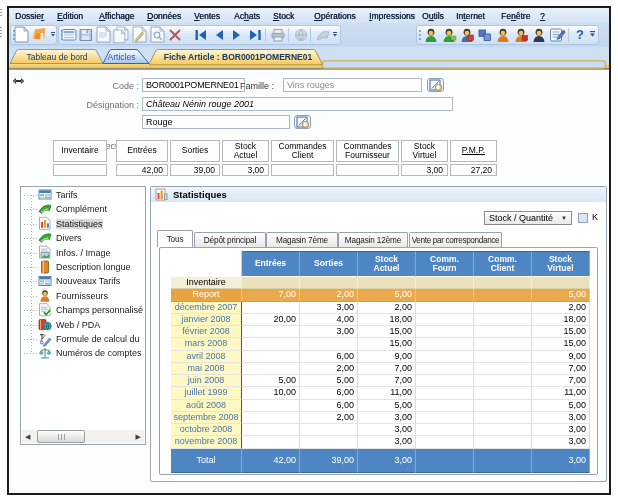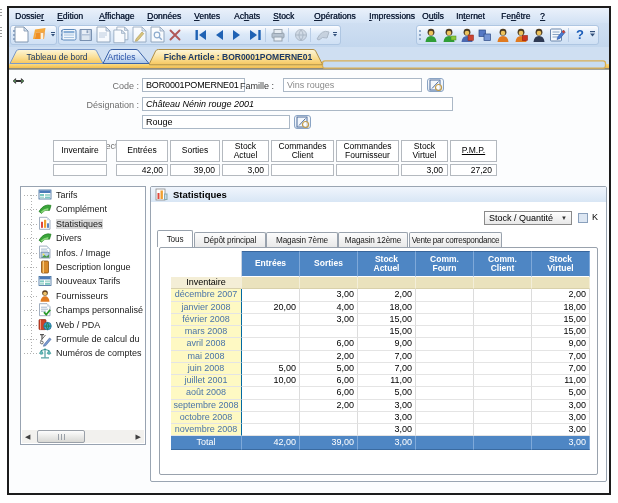--- a/index.html
+++ b/index.html
@@ -76,21 +76,21 @@
 #stable td { overflow:hidden; white-space:nowrap; padding:0 3px 0 0; height:12.25px;
   border-right:1px solid #dcdcdc; border-bottom:1px solid #e4e4e4; text-align:right; color:#000; background:#fff; line-height:11px; }
 #stable td.lab { text-align:center; color:#4a74a8; padding:0; border-right:1px solid #0369a1; background:#fef9c3; }
 #stable tr.hd td { background:#4e86c4; color:#fff; font-weight:bold; text-align:center; font-size:8.5px;
   line-height:9.5px; height:26px; border-right:1px solid #7fa9d9; border-bottom:1px solid #fff; border-top:1px solid #38669c; padding:0; }
 #stable tr.hd td.lab { background:#fff; border-right:1px solid #c9d4e2; border-top:none; }
 #stable tr.inv td { background:#eae2bd; border-right:1px solid #f3eed9; border-bottom:1px solid #d8d0ab; }
 #stable tr.inv td.lab { background:#f4eed6; color:#000; }
 #stable tr.rep td { background:#eaa94c; color:#fff; border-right:1px solid #f2c37e; border-bottom:1px solid #d89b3e; }
 #stable tr.rep td.lab { background:#e7a440; color:#fff; }
-#stable tr.tot td { background:#4e86c4; color:#fff; border-right:1px solid #7fa9d9; border-bottom:1px solid #3a6aa0; height:14px; }
+#stable tr.tot td { background:#4e86c4; color:#fff; border-right:1px solid #7fa9d9; border-bottom:1px solid #3a6aa0; height:24px; }
 #stable tr.tot td.lab { background:#4e86c4; color:#fff; }
 </style></head>
 <body>
 <div id="page">
 
  <div class="abs" style="left:0;top:9px;width:2px;height:9px;background:repeating-linear-gradient(#9a9a9a 0 1px, transparent 1px 3px);"></div>
  <div class="abs" style="left:0;top:27px;width:2px;height:10px;background:repeating-linear-gradient(#9a9a9a 0 1px, transparent 1px 3px);"></div>
 
  <div id="win">
 
@@ -516,20 +516,29 @@
             </tr>
       <tr class="inv">
               <td class="lab">Inventaire</td>
               <td></td>
               <td></td>
               <td></td>
               <td></td>
               <td></td>
               <td></td>
             </tr>
+      <tr class="rep">
+              <td class="lab">Report</td>
+              <td>7,00</td>
+              <td>2,00</td>
+              <td>5,00</td>
+              <td></td>
+              <td></td>
+              <td>5,00</td>
+            </tr>
       <tr>
               <td class="lab">décembre 2007</td>
               <td></td>
               <td>3,00</td>
               <td>2,00</td>
               <td></td>
               <td></td>
               <td>2,00</td>
             </tr>
       <tr>
@@ -580,21 +589,21 @@
       <tr>
               <td class="lab">juin 2008</td>
               <td>5,00</td>
               <td>5,00</td>
               <td>7,00</td>
               <td></td>
               <td></td>
               <td>7,00</td>
             </tr>
       <tr>
-              <td class="lab">juillet 2001</td>
+              <td class="lab">juillet 1999</td>
               <td>10,00</td>
               <td>6,00</td>
               <td>11,00</td>
               <td></td>
               <td></td>
               <td>11,00</td>
             </tr>
       <tr>
               <td class="lab">août 2008</td>
               <td></td>

